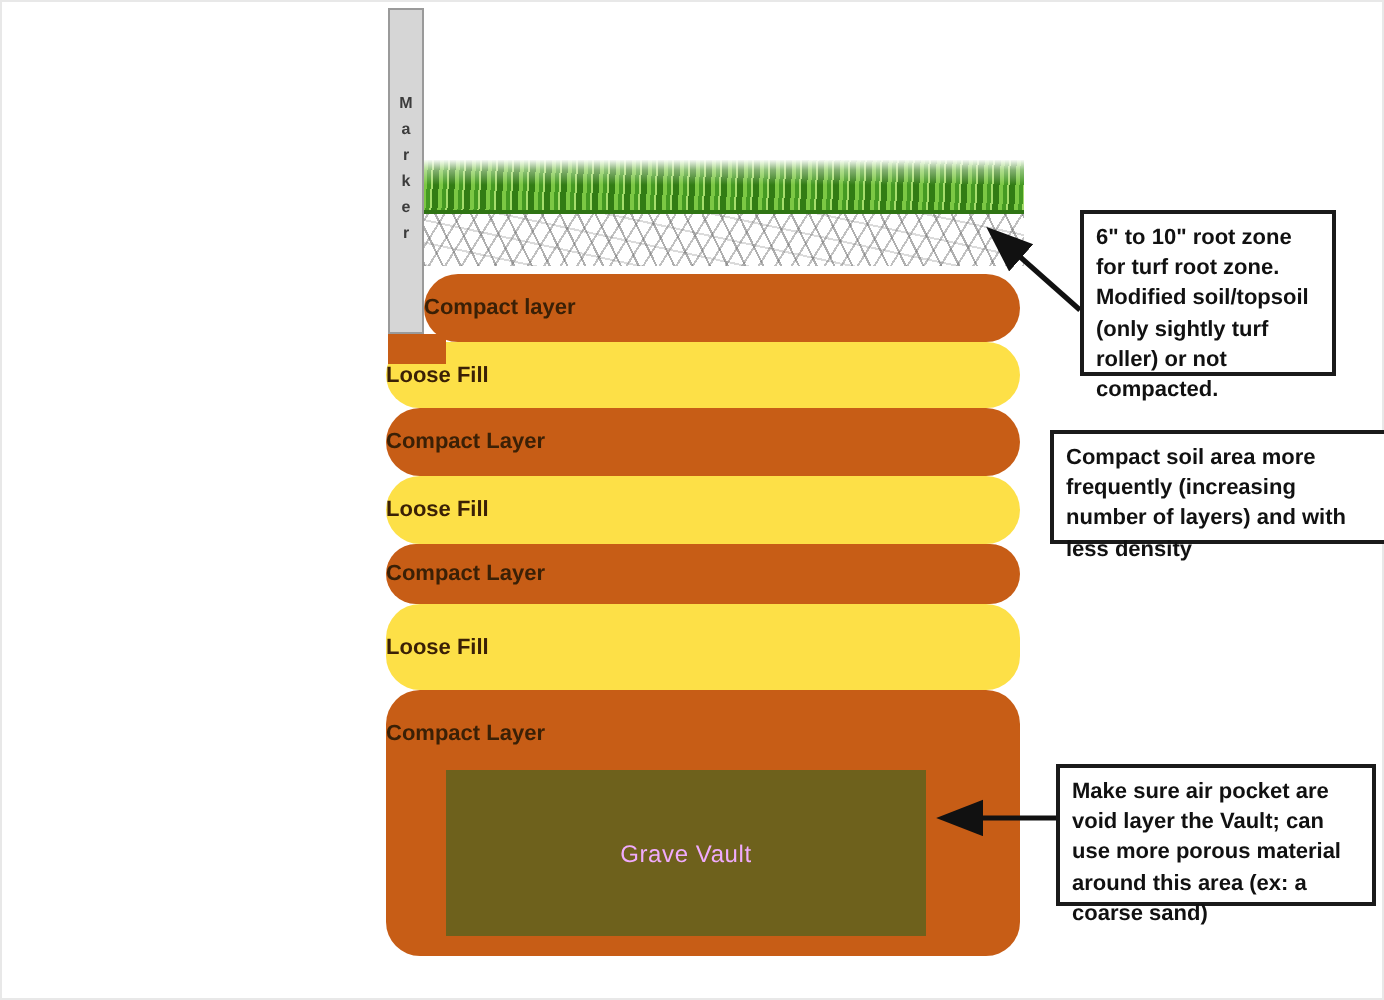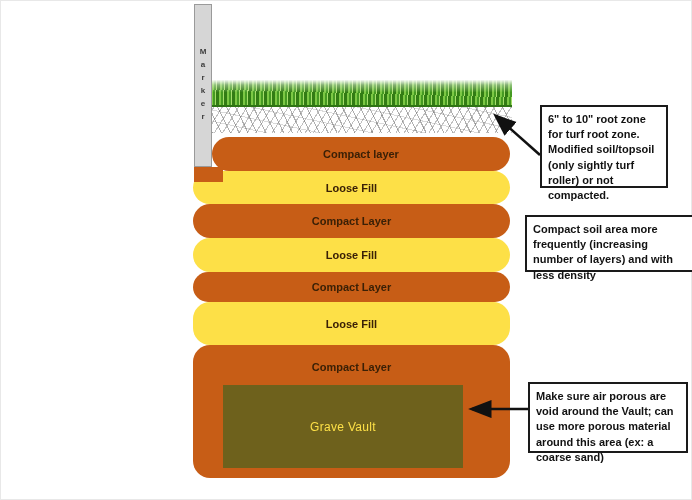--- a/index.html
+++ b/index.html
@@ -34,40 +34,40 @@
     left:212px;top:107px;width:300px;height:26px;z-index:2;
     background:
       repeating-linear-gradient(64deg, rgba(110,110,110,.55) 0 1px, transparent 1px 8px),
       repeating-linear-gradient(-58deg, rgba(130,130,130,.50) 0 1px, transparent 1px 7px),
       repeating-linear-gradient(12deg, rgba(150,150,150,.35) 0 1px, transparent 1px 11px),
       #fff;
   }
 
   
   .layer{
-    display:flex;align-items:center;justify-content:center;
+    display:flex;align-items:center;justify-content:flex-start;
     font-size:11px;font-weight:bold;color:#3a2006;z-index:1;border-radius:17px;
   }
   .compact{background:#c75d16;}
   .loose{background:#fde047;}
   .layer-1{left:212px;top:137px;width:298px;height:34px;}
   .layer-2{left:193px;top:171px;width:317px;height:33px;}
   .layer-3{left:193px;top:204px;width:317px;height:34px;}
   .layer-4{left:193px;top:238px;width:317px;height:34px;}
   .layer-5{left:193px;top:272px;width:317px;height:30px;}
   .layer-6{left:193px;top:302px;width:317px;height:43px;}
   .layer-7{left:193px;top:345px;width:317px;height:133px;
            align-items:flex-start;padding-top:16px;box-sizing:border-box;}
   .marker-step{left:194px;top:167px;width:29px;height:15px;background:#c75d16;z-index:3;}
 
   
   .vault{
     left:223px;top:385px;width:240px;height:83px;background:#6e611c;z-index:2;
     display:flex;align-items:center;justify-content:center;
-    font-size:12px;color:#fde047;letter-spacing:.3px;
+    font-size:12px;color:#f0abfc;letter-spacing:.3px;
   }
 
   
   .note{
     background:#fff;border:2px solid #1a1a1a;box-sizing:border-box;
     font-size:11px;font-weight:bold;color:#111;line-height:1.38;
     padding:5px 6px;z-index:6;
   }
   .note-1{left:540px;top:105px;width:128px;height:83px;}
   .note-2{left:525px;top:215px;width:169px;height:57px;}
@@ -120,15 +120,15 @@
       <marker id="ah" markerWidth="9" markerHeight="8" refX="7.5" refY="3.5" orient="auto">
         <path d="M0,0 L9,3.5 L0,7 z" fill="#111"></path>
       </marker>
     </defs>
     <line x1="540" y1="155" x2="496" y2="116" stroke="#111" stroke-width="2.6" marker-end="url(#ah)"></line>
     <line x1="528" y1="409" x2="472" y2="409" stroke="#111" stroke-width="2.6" marker-end="url(#ah)"></line>
   </svg>
 
   <div class="abs note note-1">6" to 10" root zone for turf root zone. Modified soil/topsoil (only sightly turf roller) or not compacted.</div>
   <div class="abs note note-2">Compact soil area more frequently (increasing number of layers) and with less density</div>
-  <div class="abs note note-3">Make sure air porous are void around the Vault; can use more porous material around this area (ex: a coarse sand)</div>
+  <div class="abs note note-3">Make sure air pocket are void layer the Vault; can use more porous material around this area (ex: a coarse sand)</div>
 
 </div>
 
 </body></html>

